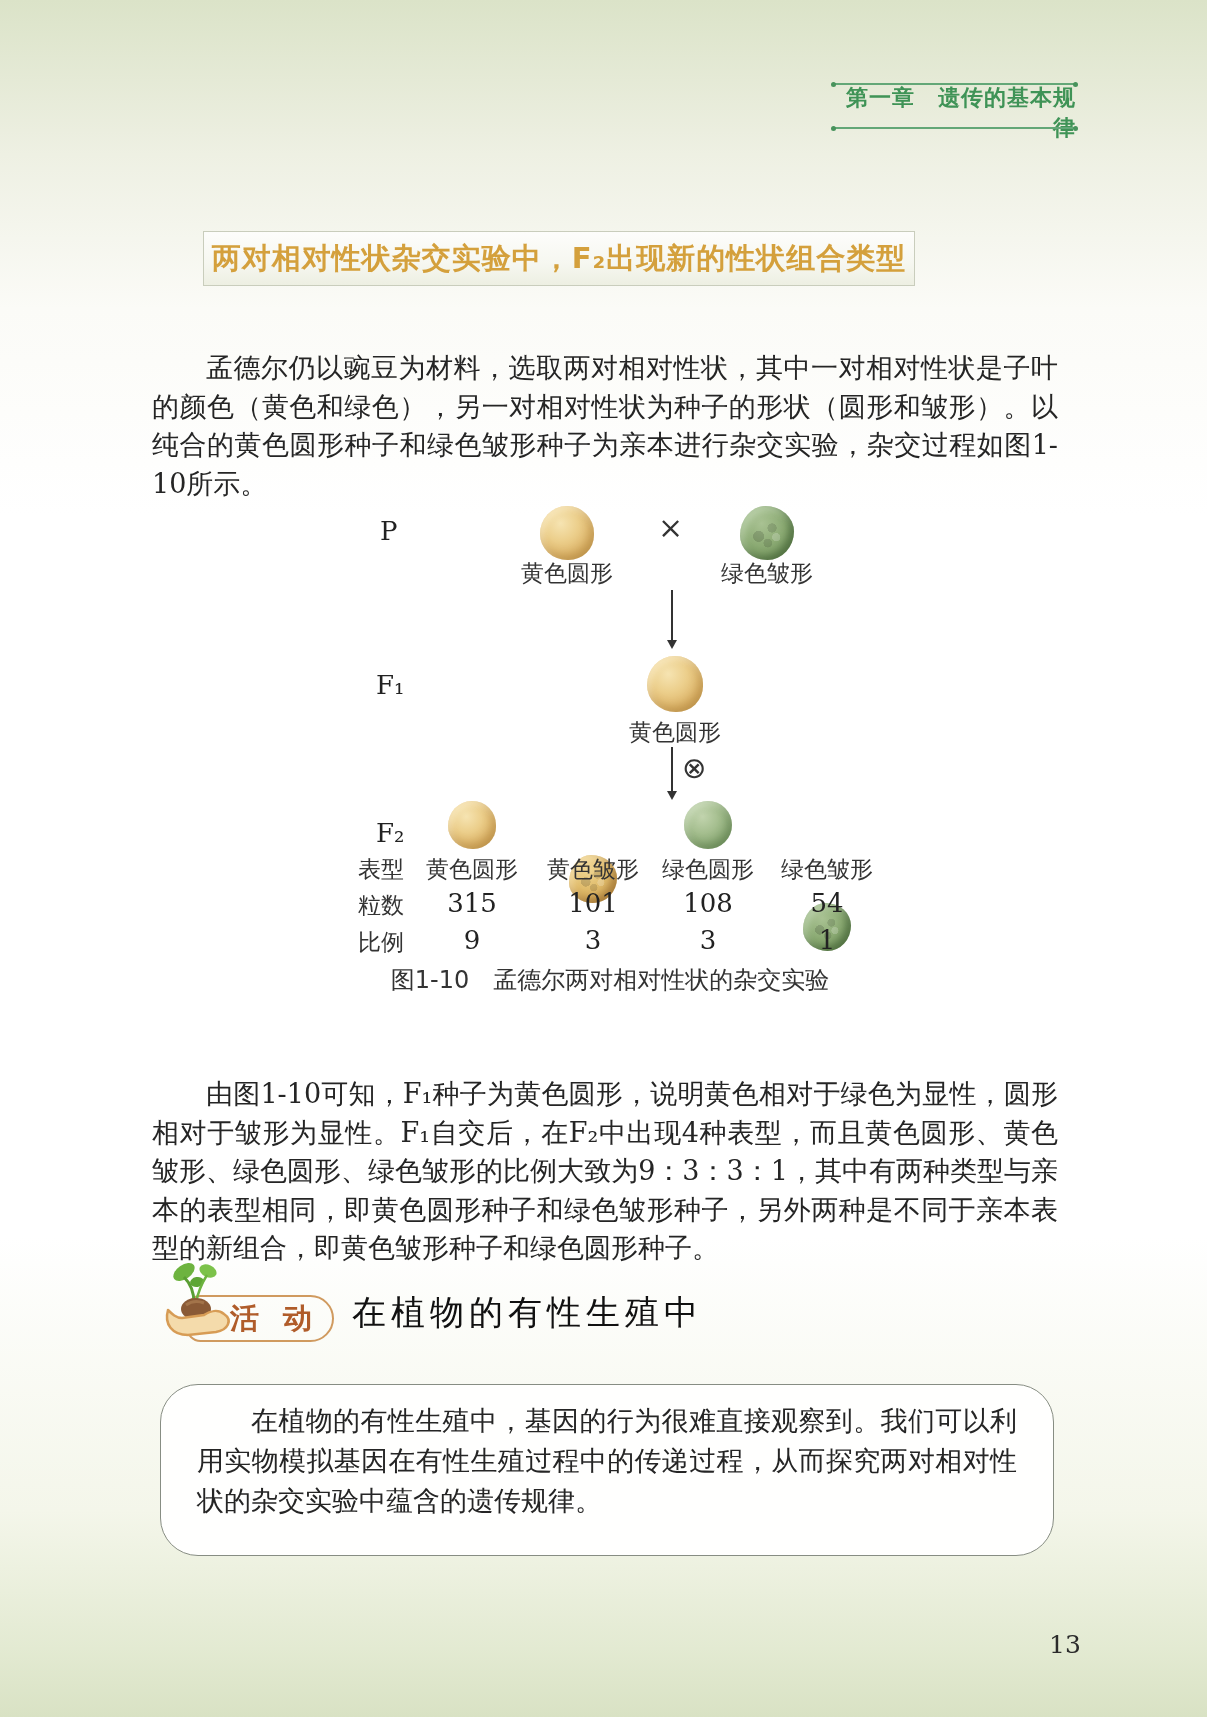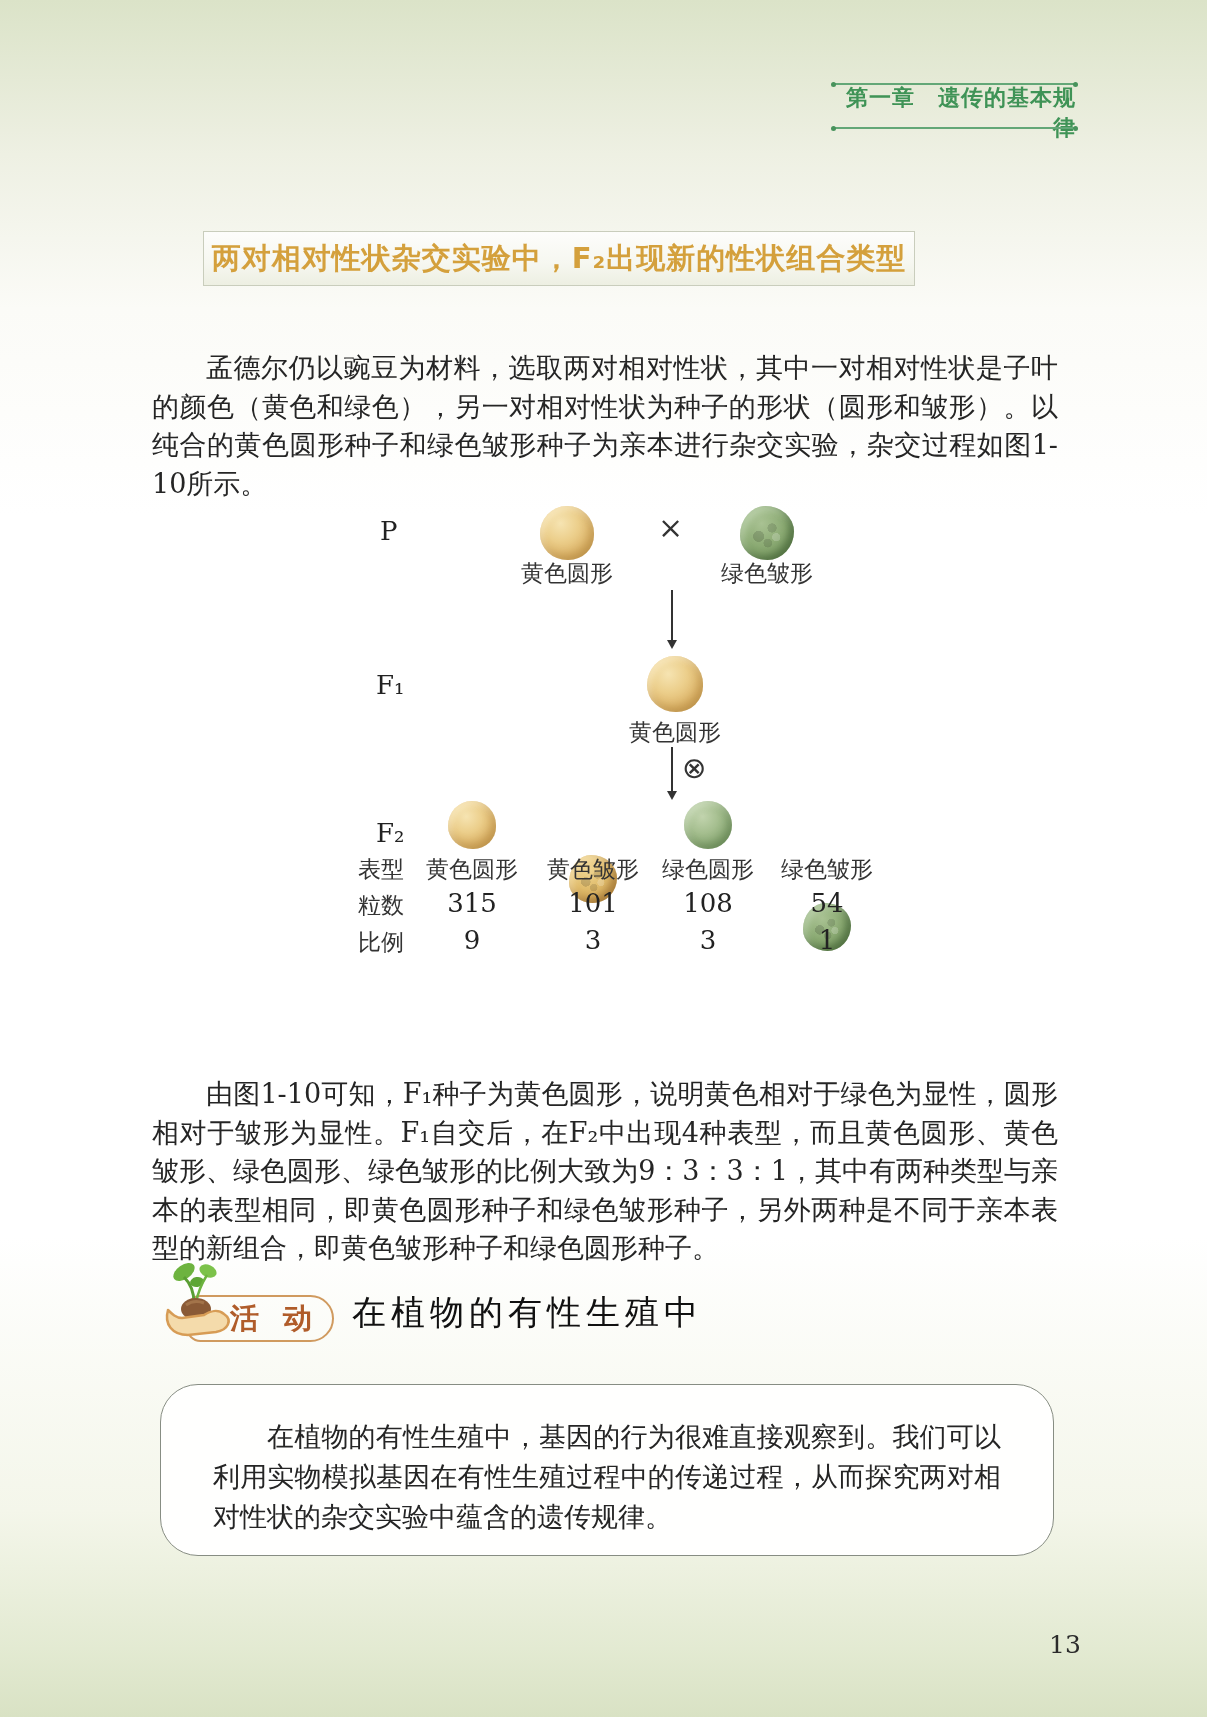--- a/index.html
+++ b/index.html
@@ -127,20 +127,21 @@
   <span class="cell num" style="left:193px;top:418px;">101</span>
   <span class="cell num" style="left:308px;top:418px;">108</span>
   <span class="cell num" style="left:427px;top:418px;">54</span>
 
   <span class="rowlab" style="top:457px;">比例</span>
   <span class="cell num" style="left:72px;top:455px;">9</span>
   <span class="cell num" style="left:193px;top:455px;">3</span>
   <span class="cell num" style="left:308px;top:455px;">3</span>
   <span class="cell num" style="left:427px;top:455px;">1</span>
 
+  <div id="fig-caption">图1-10　孟德尔两对相对性状的杂交实验</div>
 </div>
 
 <p id="para2" class="body-para">由图1-10可知，F₁种子为黄色圆形，说明黄色相对于绿色为显性，圆形相对于皱形为显性。F₁自交后，在F₂中出现4种表型，而且黄色圆形、黄色皱形、绿色圆形、绿色皱形的比例大致为9：3：3：1，其中有两种类型与亲本的表型相同，即黄色圆形种子和绿色皱形种子，另外两种是不同于亲本表型的新组合，即黄色皱形种子和绿色圆形种子。</p>
 
 <div id="activity-pill">
   <span id="activity-pill-text">活 动</span>
 </div>
 <div id="activity-icon">
   <svg viewBox="0 0 90 90" width="90" height="90">
     <ellipse cx="28" cy="14" rx="12" ry="7" fill="#6db33f" transform="rotate(-35 28 14)"></ellipse>
@@ -149,16 +150,16 @@
     <path d="M38 45 C38 33 34 25 28 19" stroke="#5a9e33" stroke-width="3" fill="none"></path>
     <path d="M40 45 C42 33 46 25 51 17" stroke="#6db33f" stroke-width="2.5" fill="none"></path>
     <ellipse cx="40" cy="51" rx="15" ry="11" fill="#8a5a36"></ellipse>
     <path d="M30 47 q8 -6 18 -2" stroke="#a97a50" stroke-width="3" fill="none" opacity=".8"></path>
     <path d="M12 52 C8 66 16 77 32 77 L60 74 C72 72 77 62 68 56 C62 51 54 53 48 57 L26 60 C20 60 16 56 12 52 Z" fill="#f4dbab" stroke="#d79c55" stroke-width="2.5" stroke-linejoin="round"></path>
   </svg>
 </div>
 <span id="activity-title">在植物的有性生殖中</span>
 
 <div id="activity-note-box">
-  <p id="activity-note" style="margin:16px;">在植物的有性生殖中，基因的行为很难直接观察到。我们可以利用实物模拟基因在有性生殖过程中的传递过程，从而探究两对相对性状的杂交实验中蕴含的遗传规律。</p>
+  <p id="activity-note" style="margin:0;">在植物的有性生殖中，基因的行为很难直接观察到。我们可以利用实物模拟基因在有性生殖过程中的传递过程，从而探究两对相对性状的杂交实验中蕴含的遗传规律。</p>
 </div>
 
 <div id="page-number">13</div>
 
 </body></html>

